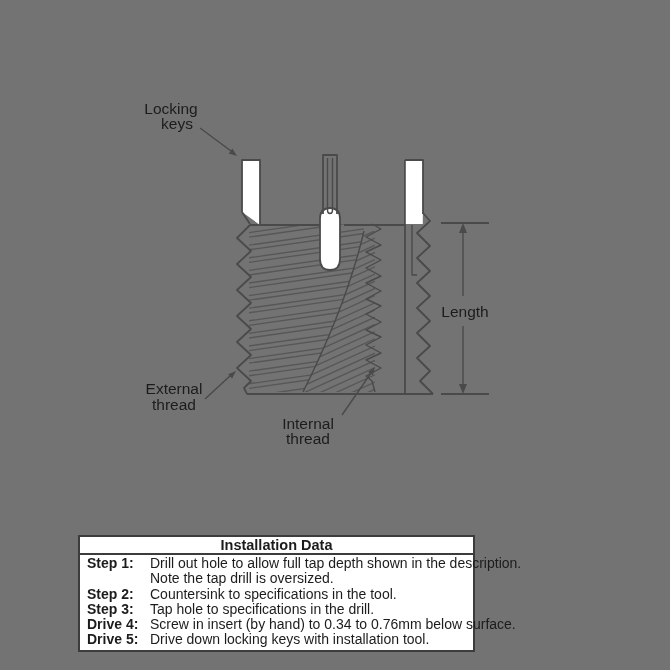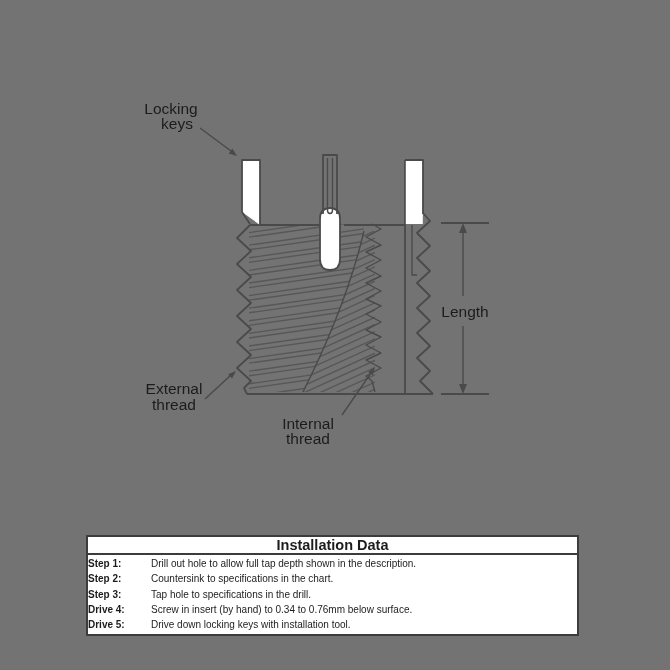--- a/index.html
+++ b/index.html
@@ -11,24 +11,24 @@
   
   .ln   { fill:none; stroke:var(--line); stroke-width:1.8; stroke-linejoin:round; }
   .thin { fill:none; stroke:var(--line); stroke-width:1.4; stroke-linejoin:round; }
   .hatch line { stroke:var(--hatch); stroke-width:1.35; }
   .fillw { fill:#ffffff; }
   .arrhead { fill:var(--line); stroke:none; }
   .dim { fill:none; stroke:var(--line); stroke-width:1.9; }
   text.lbl { font-family:"Liberation Sans", sans-serif; font-size:15.5px; fill:var(--txt); text-anchor:middle; }
 
   
-  .itable { position:absolute; left:86px; top:535px; width:493px; border:2px solid var(--tb); box-sizing:border-box; background:#fff; }
+  .itable { position:absolute; left:78px; top:535px; width:397px; border:2px solid var(--tb); box-sizing:border-box; background:#fff; }
   .itable .ttitle { text-align:center; font-weight:bold; font-size:14.5px; line-height:16px; color:var(--txt); border-bottom:2px solid var(--tb); }
   .itable .tbody { padding:1px 0 2px 0; }
-  .trow { display:grid; grid-template-columns:63px 1fr; font-size:10px; line-height:15.3px; color:var(--txt); white-space:nowrap; }
+  .trow { display:grid; grid-template-columns:63px 1fr; padding-left:7px; font-size:14px; line-height:15.3px; color:var(--txt); white-space:nowrap; }
   .tlabel { font-weight:bold; }
 </style>
 </head>
 <body>
 
 <div class="stage">
 
   <svg width="670" height="670" viewBox="0 0 670 670">
     <defs>
       <clipPath id="clipA">
@@ -156,22 +156,26 @@
   </svg>
 
   <div class="itable">
     <div class="ttitle">Installation Data</div>
     <div class="tbody">
       <div class="trow">
         <span class="tlabel">Step 1:</span>
         <span class="ttext">Drill out hole to allow full tap depth shown in the description.</span>
       </div>
       <div class="trow">
+        <span class="tlabel"></span>
+        <span class="ttext">Note the tap drill is oversized.</span>
+      </div>
+      <div class="trow">
         <span class="tlabel">Step 2:</span>
-        <span class="ttext">Countersink to specifications in the chart.</span>
+        <span class="ttext">Countersink to specifications in the tool.</span>
       </div>
       <div class="trow">
         <span class="tlabel">Step 3:</span>
         <span class="ttext">Tap hole to specifications in the drill.</span>
       </div>
       <div class="trow">
         <span class="tlabel">Drive 4:</span>
         <span class="ttext">Screw in insert (by hand) to 0.34 to 0.76mm below surface.</span>
       </div>
       <div class="trow">

